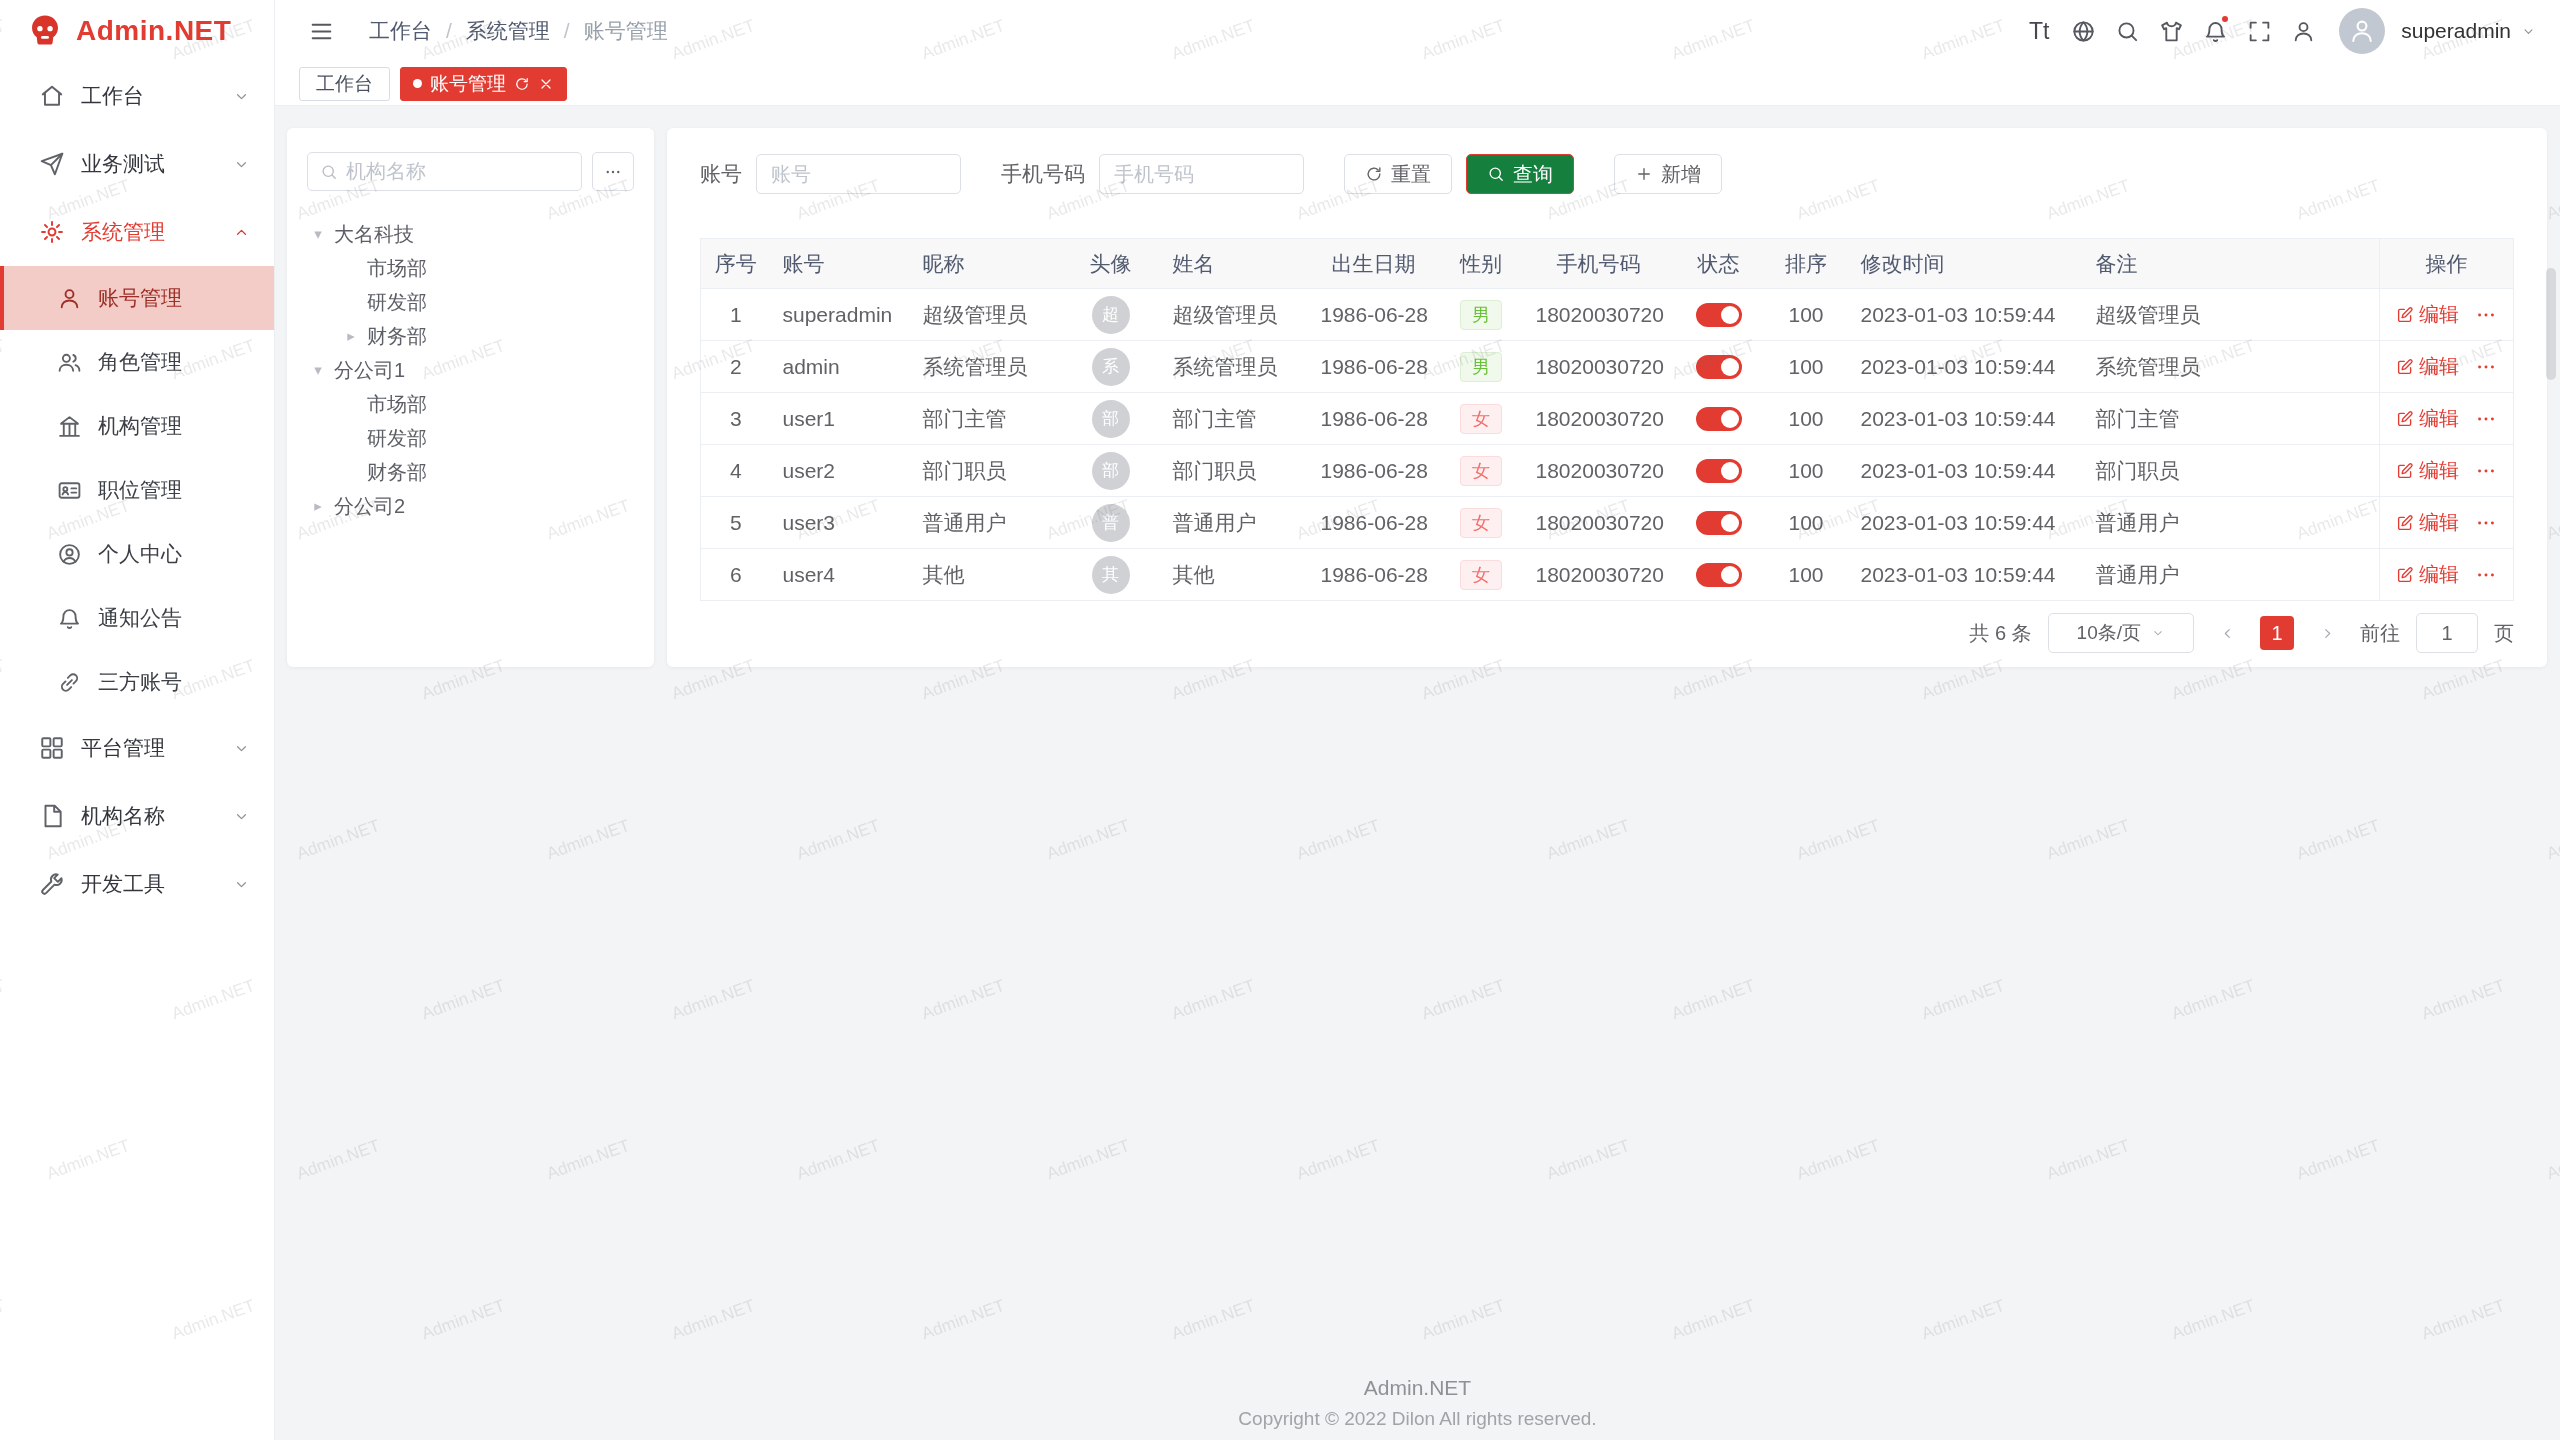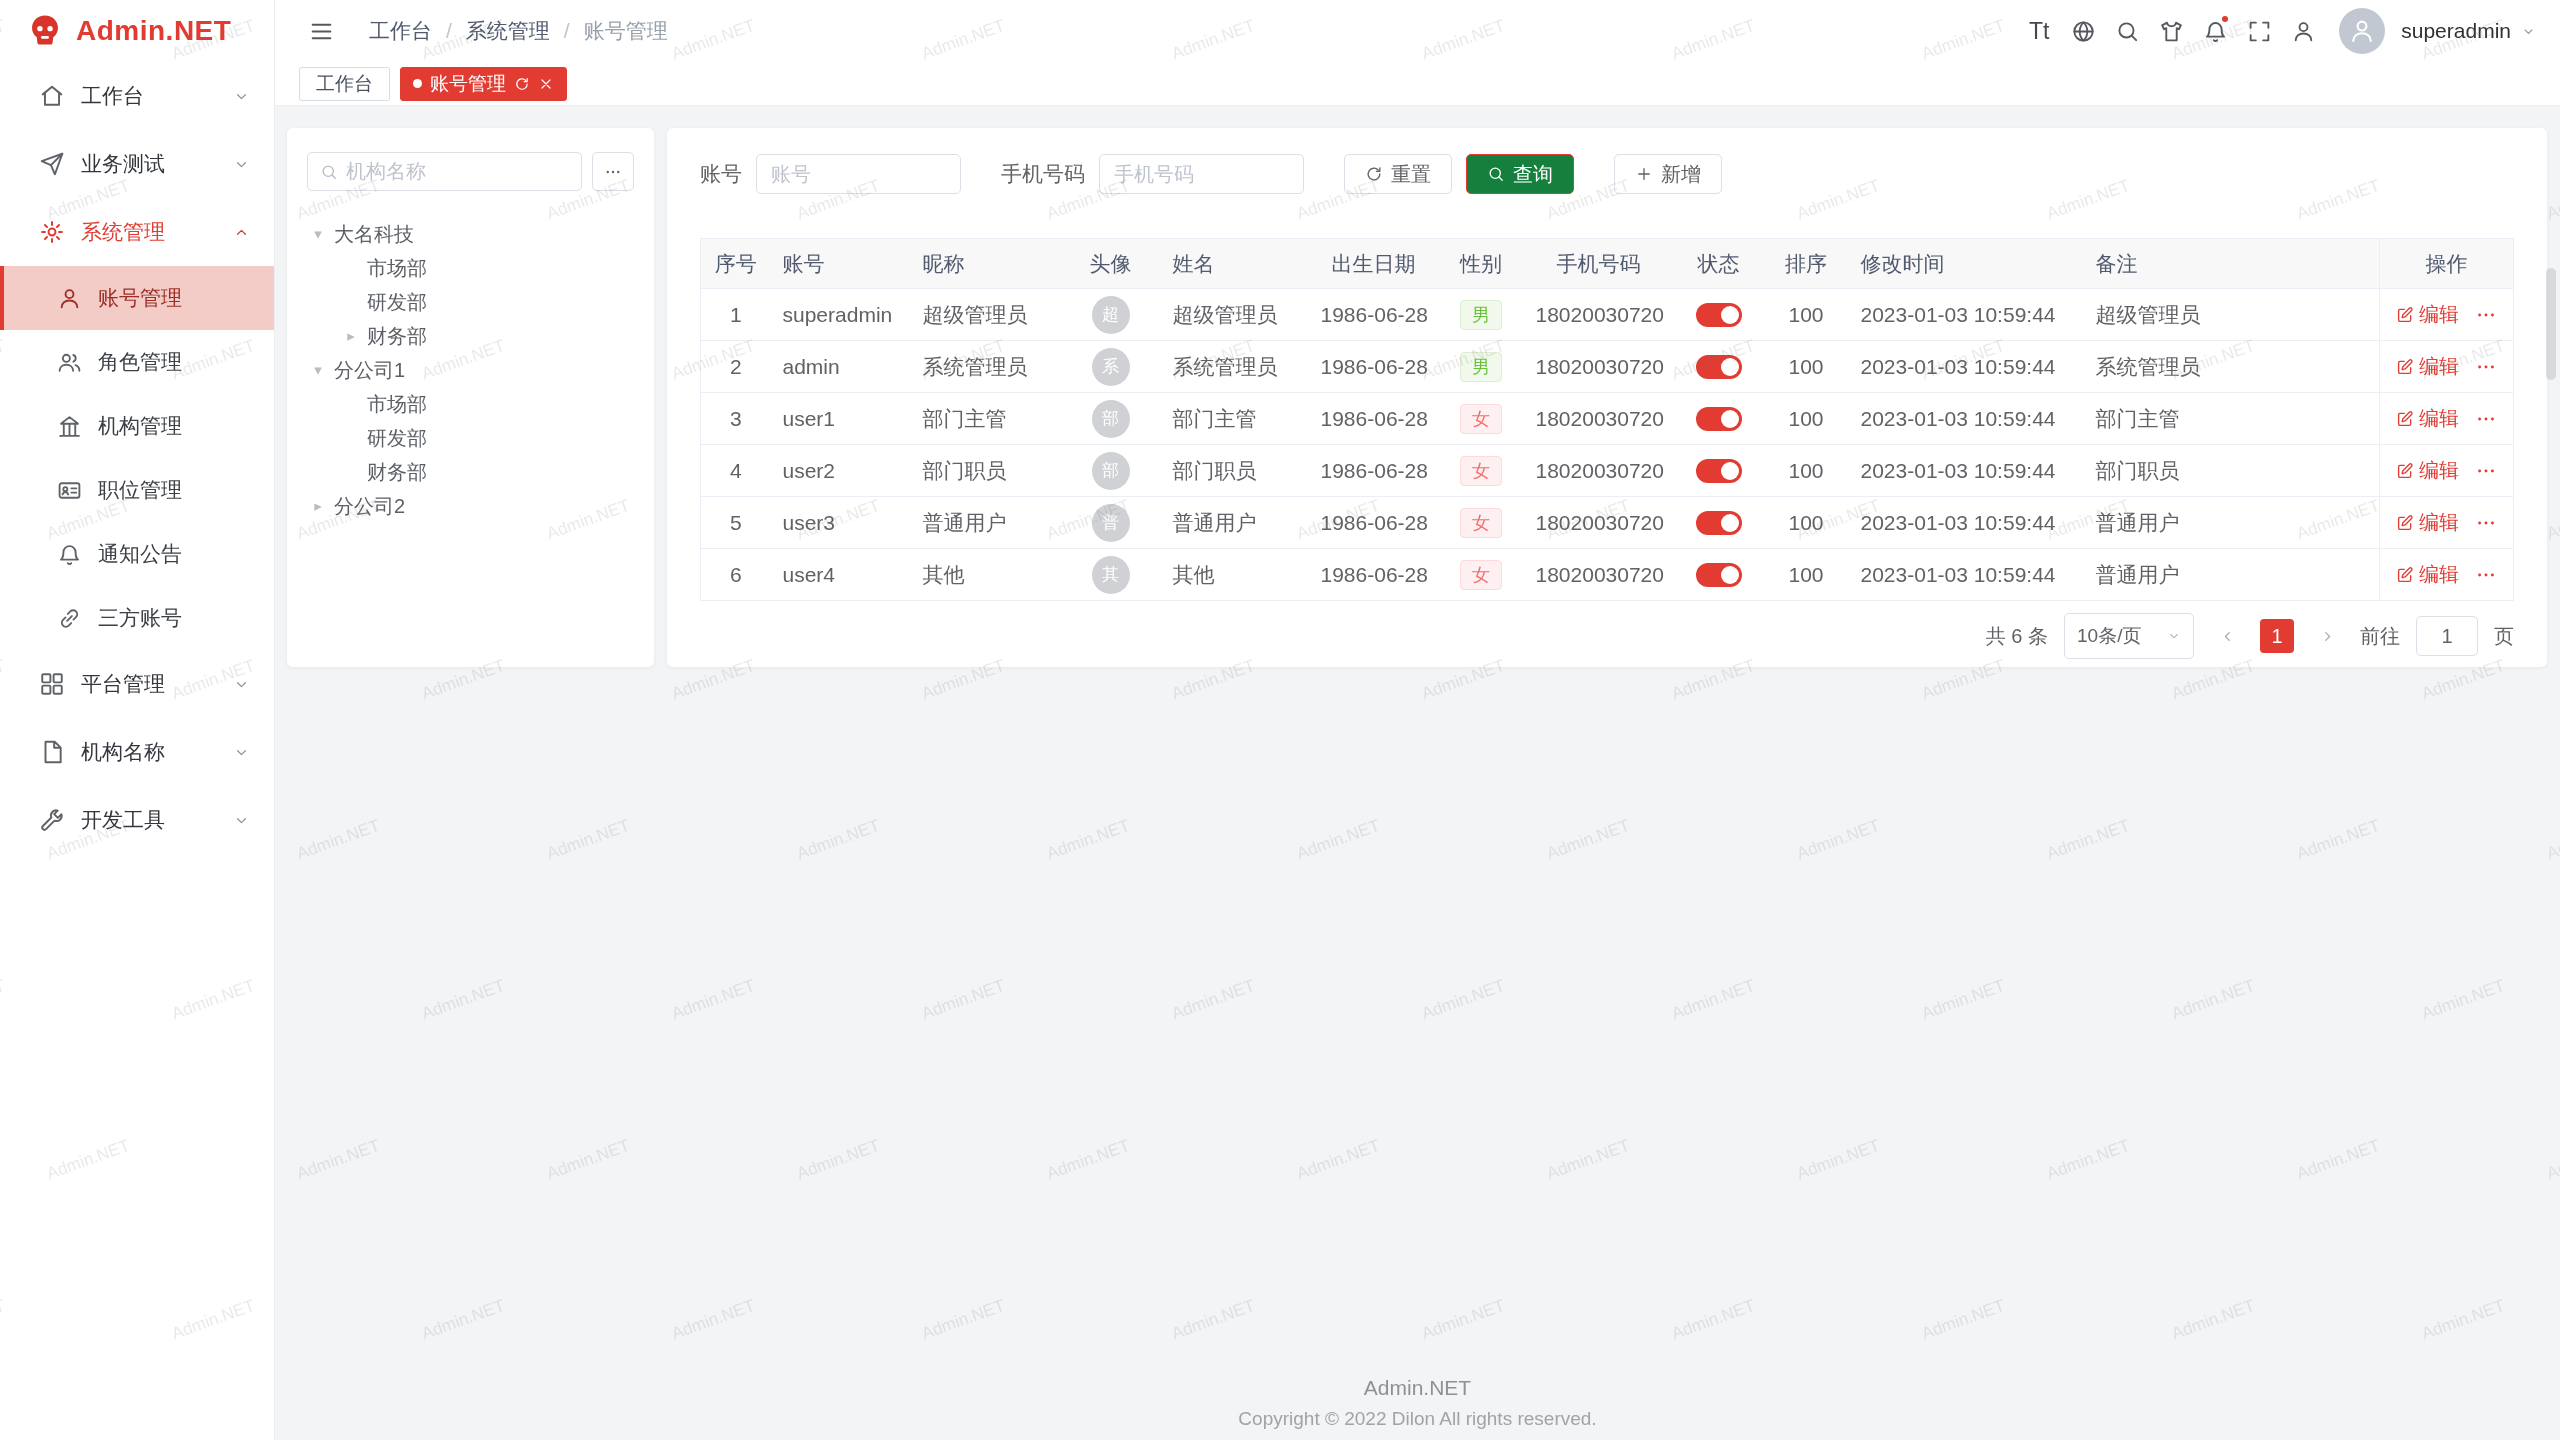--- a/index.html
+++ b/index.html
@@ -79,21 +79,21 @@
   .tag{display:inline-block;height:30px;line-height:28px;padding:0 11px;border-radius:4px;font-size:18px;border:1px solid;vertical-align:middle}
   .tag-male{color:#67c23a;background:#f0f9eb;border-color:#dcefd2}
   .tag-female{color:#f56c6c;background:#fef0f0;border-color:#fbdbdb}
   .switch{width:46px;height:24px;border-radius:12px;background:#e23b31;position:relative;display:inline-block;vertical-align:middle;cursor:pointer}
   .switch::after{content:"";position:absolute;right:3px;top:3px;width:18px;height:18px;border-radius:50%;background:#fff}
   .edit-link{color:#e23b31;display:inline-flex;align-items:center;gap:5px;font-size:20px;cursor:pointer;vertical-align:middle}
   .edit-link .ic{font-size:18px}
   .more-ops{color:#e23b31;font-size:22px;margin-left:16px;display:inline-flex;vertical-align:middle;cursor:pointer}
 
   .pagination{display:flex;align-items:center;justify-content:flex-end;gap:16px;margin-top:12px;font-size:20px;color:#606266}
-  .page-size-select{min-width:130px;height:46px;border:1px solid #dcdfe6;border-radius:5px;display:flex;align-items:center;justify-content:space-between;gap:10px;padding:0 12px;cursor:pointer;font-size:19px}
+  .page-size-select{min-width:130px;height:40px;border:1px solid #dcdfe6;border-radius:5px;display:flex;align-items:center;justify-content:space-between;gap:10px;padding:0 28px;cursor:pointer;font-size:19px}
   .sel-chev{font-size:14px;color:#a8abb2;display:flex}
   .page-btn{width:34px;height:34px;display:flex;align-items:center;justify-content:center;color:#a8abb2;font-size:17px;cursor:pointer}
   .page-num{width:34px;height:34px;background:#e23b31;color:#fff;border-radius:4px;display:flex;align-items:center;justify-content:center;font-size:20px;cursor:pointer}
   .goto-input{width:62px;height:40px;border:1px solid #dcdfe6;border-radius:5px;text-align:center;font-size:20px;color:#606266;outline:none}
 
   .footer{position:absolute;left:275px;right:0;bottom:10px;text-align:center;z-index:1}
   .footer-line1{font-size:21px;color:#8f9196}
   .footer-line2{font-size:19px;color:#a0a3a8;margin-top:8px}
 
   .scrollbar-thumb{position:absolute;right:4px;top:268px;width:10px;height:112px;border-radius:5px;background:rgba(144,147,153,.28);z-index:5}
@@ -187,20 +187,30 @@
       </div>
       <div class="submenu-item">
         <span class="mi-ic">
           <svg class="ic" viewBox="0 0 24 24" aria-hidden="true">
             <rect x="2.5" y="5" width="19" height="14" rx="2"></rect>
             <circle cx="8" cy="10.7" r="1.9"></circle>
             <path d="M5.3 15.8c.5-1.6 1.5-2.3 2.7-2.3s2.2.7 2.7 2.3M13.8 10h4.7M13.8 14h4.7"></path>
           </svg>
         </span>
         <span class="mi-label">职位管理</span>
+      </div>
+      <div class="submenu-item">
+        <span class="mi-ic">
+          <svg class="ic" viewBox="0 0 24 24" aria-hidden="true">
+            <circle cx="12" cy="12" r="9"></circle>
+            <circle cx="12" cy="10" r="3"></circle>
+            <path d="M6.2 18.9c1.4-2.5 3.4-3.6 5.8-3.6s4.4 1.1 5.8 3.6"></path>
+          </svg>
+        </span>
+        <span class="mi-label">个人中心</span>
       </div>
       <div class="submenu-item">
         <span class="mi-ic">
           <svg class="ic" viewBox="0 0 24 24" aria-hidden="true">
             <path d="M17.8 9.7a5.8 5.8 0 10-11.6 0c0 6.3-2.4 7.2-2.4 7.2h16.4s-2.4-.9-2.4-7.2"></path>
             <path d="M10.4 20.3a1.9 1.9 0 003.2 0"></path>
           </svg>
         </span>
         <span class="mi-label">通知公告</span>
       </div>

